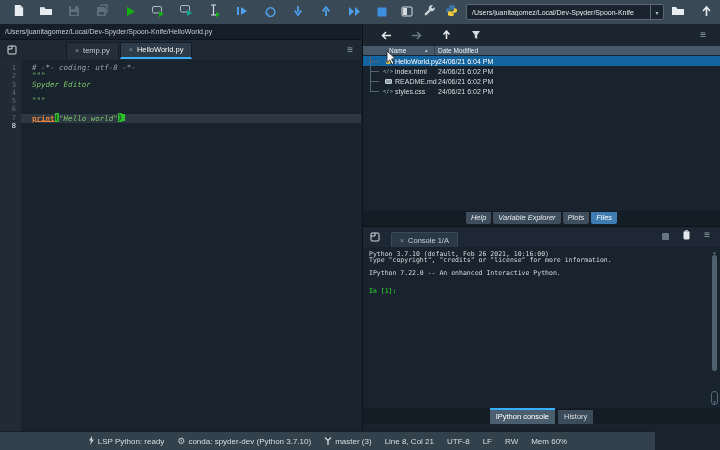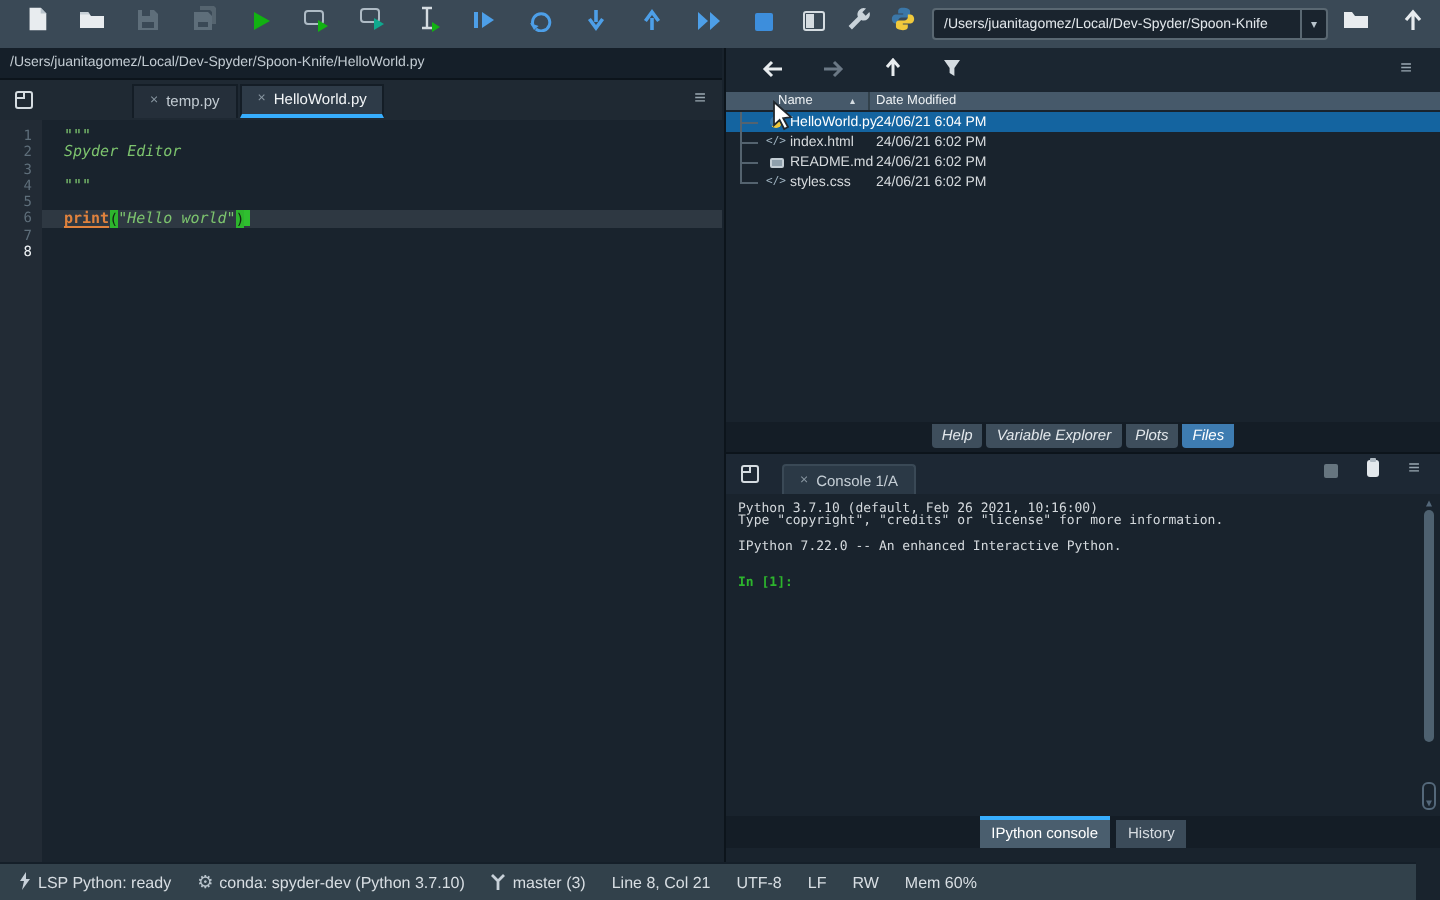--- a/index.html
+++ b/index.html
@@ -94,22 +94,22 @@
   .sthumb{ width:5px; height:75%; background:#4E6170; border-radius:3px; margin-top:1px; }
   .sbox{ margin-top:auto; width:7px; height:14px; border:1px solid #54687A; border-radius:3px;
          display:flex; align-items:flex-end; justify-content:center; }
 
   
   .btabs{ height:16px; background:#141D26; display:flex; justify-content:center; align-items:flex-end; gap:3px;text-align:center; }
   .btab{ font-size:7.5px; padding:2px 6px 3px; background:#3B4B59; color:#D7DDE2; }
   .btab.active{ background:#4A5E6E; color:#FFFFFF; border-top:2px solid #37AEFE; }
 
   
-  .statusbar{ position:absolute; left:0; bottom:0; width:708px; height:19px; background:#32414B;
-              border-top:1px solid #151F29; display:flex; align-items:center; justify-content:flex-start;
+  .statusbar{ position:absolute; left:0; bottom:0; width:655px; height:19px; background:#32414B;
+              border-top:1px solid #151F29; display:flex; align-items:center; justify-content:center;
               gap:13px; padding:0 9px; font-size:8px; color:#D8DEE3; }
   .sitem{ display:flex; align-items:center; gap:3px; white-space:nowrap; }
   .gear{ font-size:9px; color:#B9C4CC; line-height:1; }
 
   .mousecursor{ position:absolute; left:386px; top:50px; z-index:9; }
 </style>
 </head>
 <body>
 
 <div class="app">
@@ -259,20 +259,21 @@
           <div class="ln">1</div>
           <div class="ln">2</div>
           <div class="ln">3</div>
           <div class="ln">4</div>
           <div class="ln">5</div>
           <div class="ln">6</div>
           <div class="ln">7</div>
           <div class="ln cur">8</div>
         </div>
       <div class="code">
+          <div class="cl"><span class="comment"># -*- coding: utf-8 -*-</span></div>
           <div class="cl"><span class="str">"""</span></div>
           <div class="cl"><span class="str">Spyder Editor</span></div>
           <div class="cl">&nbsp;</div>
           <div class="cl"><span class="str">"""</span></div>
           <div class="cl">&nbsp;</div>
           <div class="cl curline"><span class="builtin">print</span><span class="paren">(</span><span class="str">"Hello world"</span><span class="paren">)</span><span class="cursor"></span></div>
         </div>
     </div>
   </div>
 

